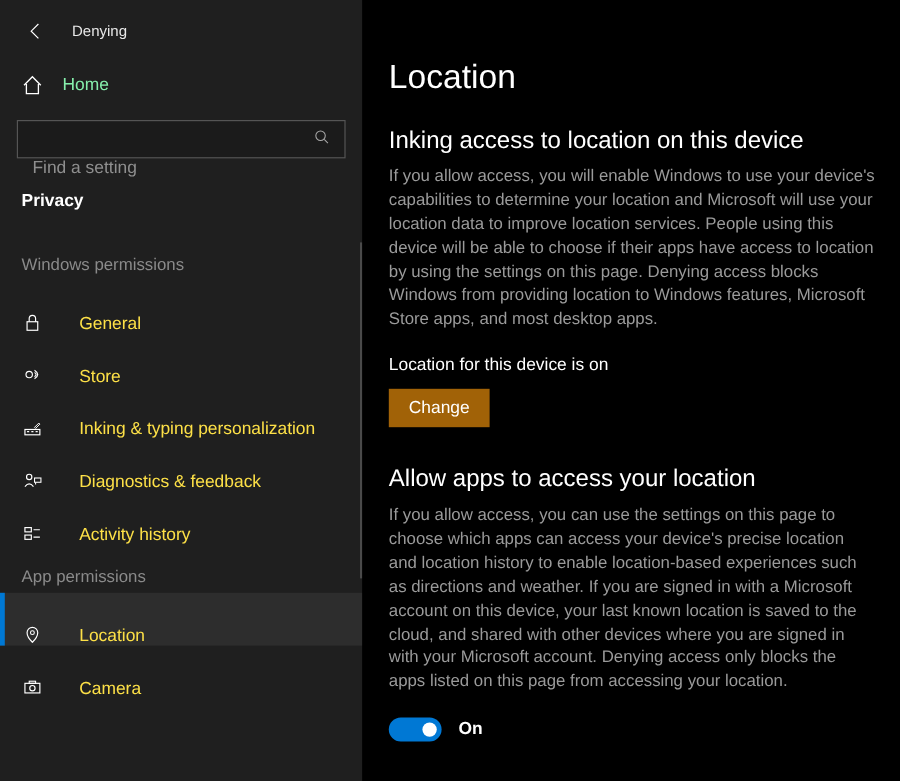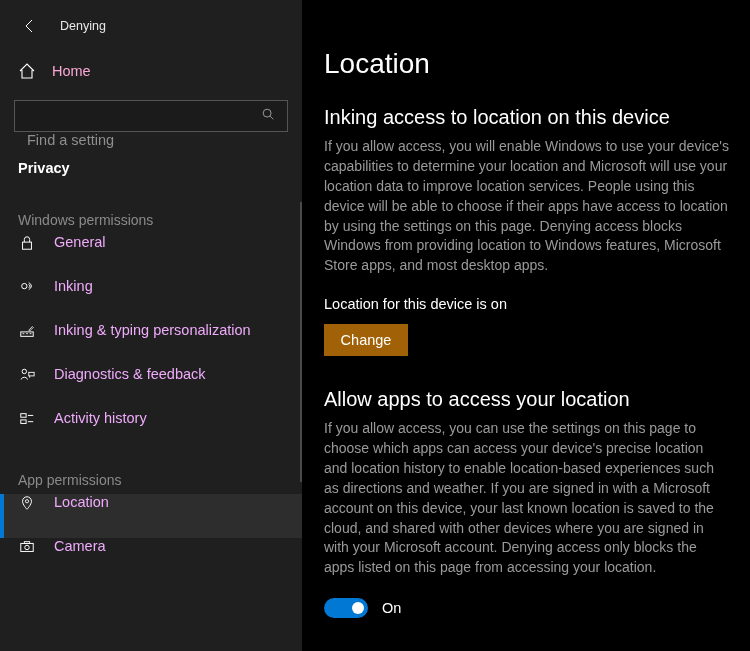--- a/index.html
+++ b/index.html
@@ -35,21 +35,21 @@
       cursor: pointer;
     }
     .app-title { font-size: 12.5px; font-weight: 400; color: #e8e8e8; }
     .home-row {
       display: flex;
       align-items: center;
       gap: 16px;
       padding: 10px 18px 20px 18px;
       cursor: pointer;
     }
-    .home-row .label { font-size: 14.5px; color: #f9a8d4; }
+    .home-row .label { font-size: 14.5px; color: #86efac; }
     .search-wrap { padding: 0 14px; }
     .search-box {
       border: 1px solid #555;
       background: #1b1b1b;
       height: 32px;
       display: flex;
       align-items: center;
       padding: 0 12px;
       color: #9a9a9a;
     }
@@ -67,27 +67,27 @@
     }
     .section-label {
       padding: 0 6px 6px 18px;
       font-size: 14px;
       color: #8a8a8a;
     }
     .section-label.first { padding-top: 36px; }
     .section-label.second { padding-top: 18px; }
     .nav-item {
       display: flex;
-      align-items: flex-start;
-      gap: 18px;
+      align-items: flex-end;
+      gap: 30px;
       padding: 0 18px;
       height: 44px;
       cursor: pointer;
       font-size: 14.5px;
-      color: #f0abfc;
+      color: #fde047;
       position: relative;
     }
     .nav-item.selected { background: #2d2d2d; }
     .nav-item.selected::before {
       content: "";
       position: absolute;
       left: 0;
       top: 0;
       bottom: 0;
       width: 4px;
@@ -168,21 +168,21 @@
     .toggle::after {
       content: "";
       position: absolute;
       width: 12px;
       height: 12px;
       background: #fff;
       border-radius: 50%;
       right: 4px;
       top: 4px;
     }
-    .toggle-label { font-size: 14.5px; color: #fff; }
+    .toggle-label { font-size: 14.5px; color: #fff; font-weight: bold; }
     .note-text { font-size: 14px; color: #fff; line-height: 1.4; }
   </style>
 </head>
 <body>
 
 <div class="sidebar">
   <div class="header-row">
     <span class="back-icon">
       <svg viewBox="0 0 16 16" width="16" height="16">
           <path d="M10 2 L4 8 L10 14" stroke="#fff" stroke-width="1" fill="none"></path>
@@ -227,21 +227,21 @@
   </div>
 
   <div class="nav-item">
     <span class="nav-icon">
       <svg viewBox="0 0 18 18" width="16" height="16">
           <circle cx="6" cy="8" r="3" stroke="#fff" stroke-width="1.1" fill="none"></circle>
           <path d="M11 4 Q17 8 11 12" stroke="#fff" stroke-width="1.1" fill="none"></path>
           <path d="M11 6 Q14 8 11 10" stroke="#fff" stroke-width="1.1" fill="none"></path>
         </svg>
     </span>
-    <span>Inking</span>
+    <span>Store</span>
   </div>
 
   <div class="nav-item">
     <span class="nav-icon">
       <svg viewBox="0 0 18 18" width="16" height="16">
           <rect x="2" y="10" width="14" height="5" stroke="#fff" stroke-width="1.1" fill="none"></rect>
           <path d="M4 12 h2 m2 0 h2 m2 0 h2" stroke="#fff" stroke-width="1"></path>
           <path d="M11 8 L15 4 L16 5 L12 9 Z" stroke="#fff" stroke-width="0.9" fill="none"></path>
         </svg>
     </span>

